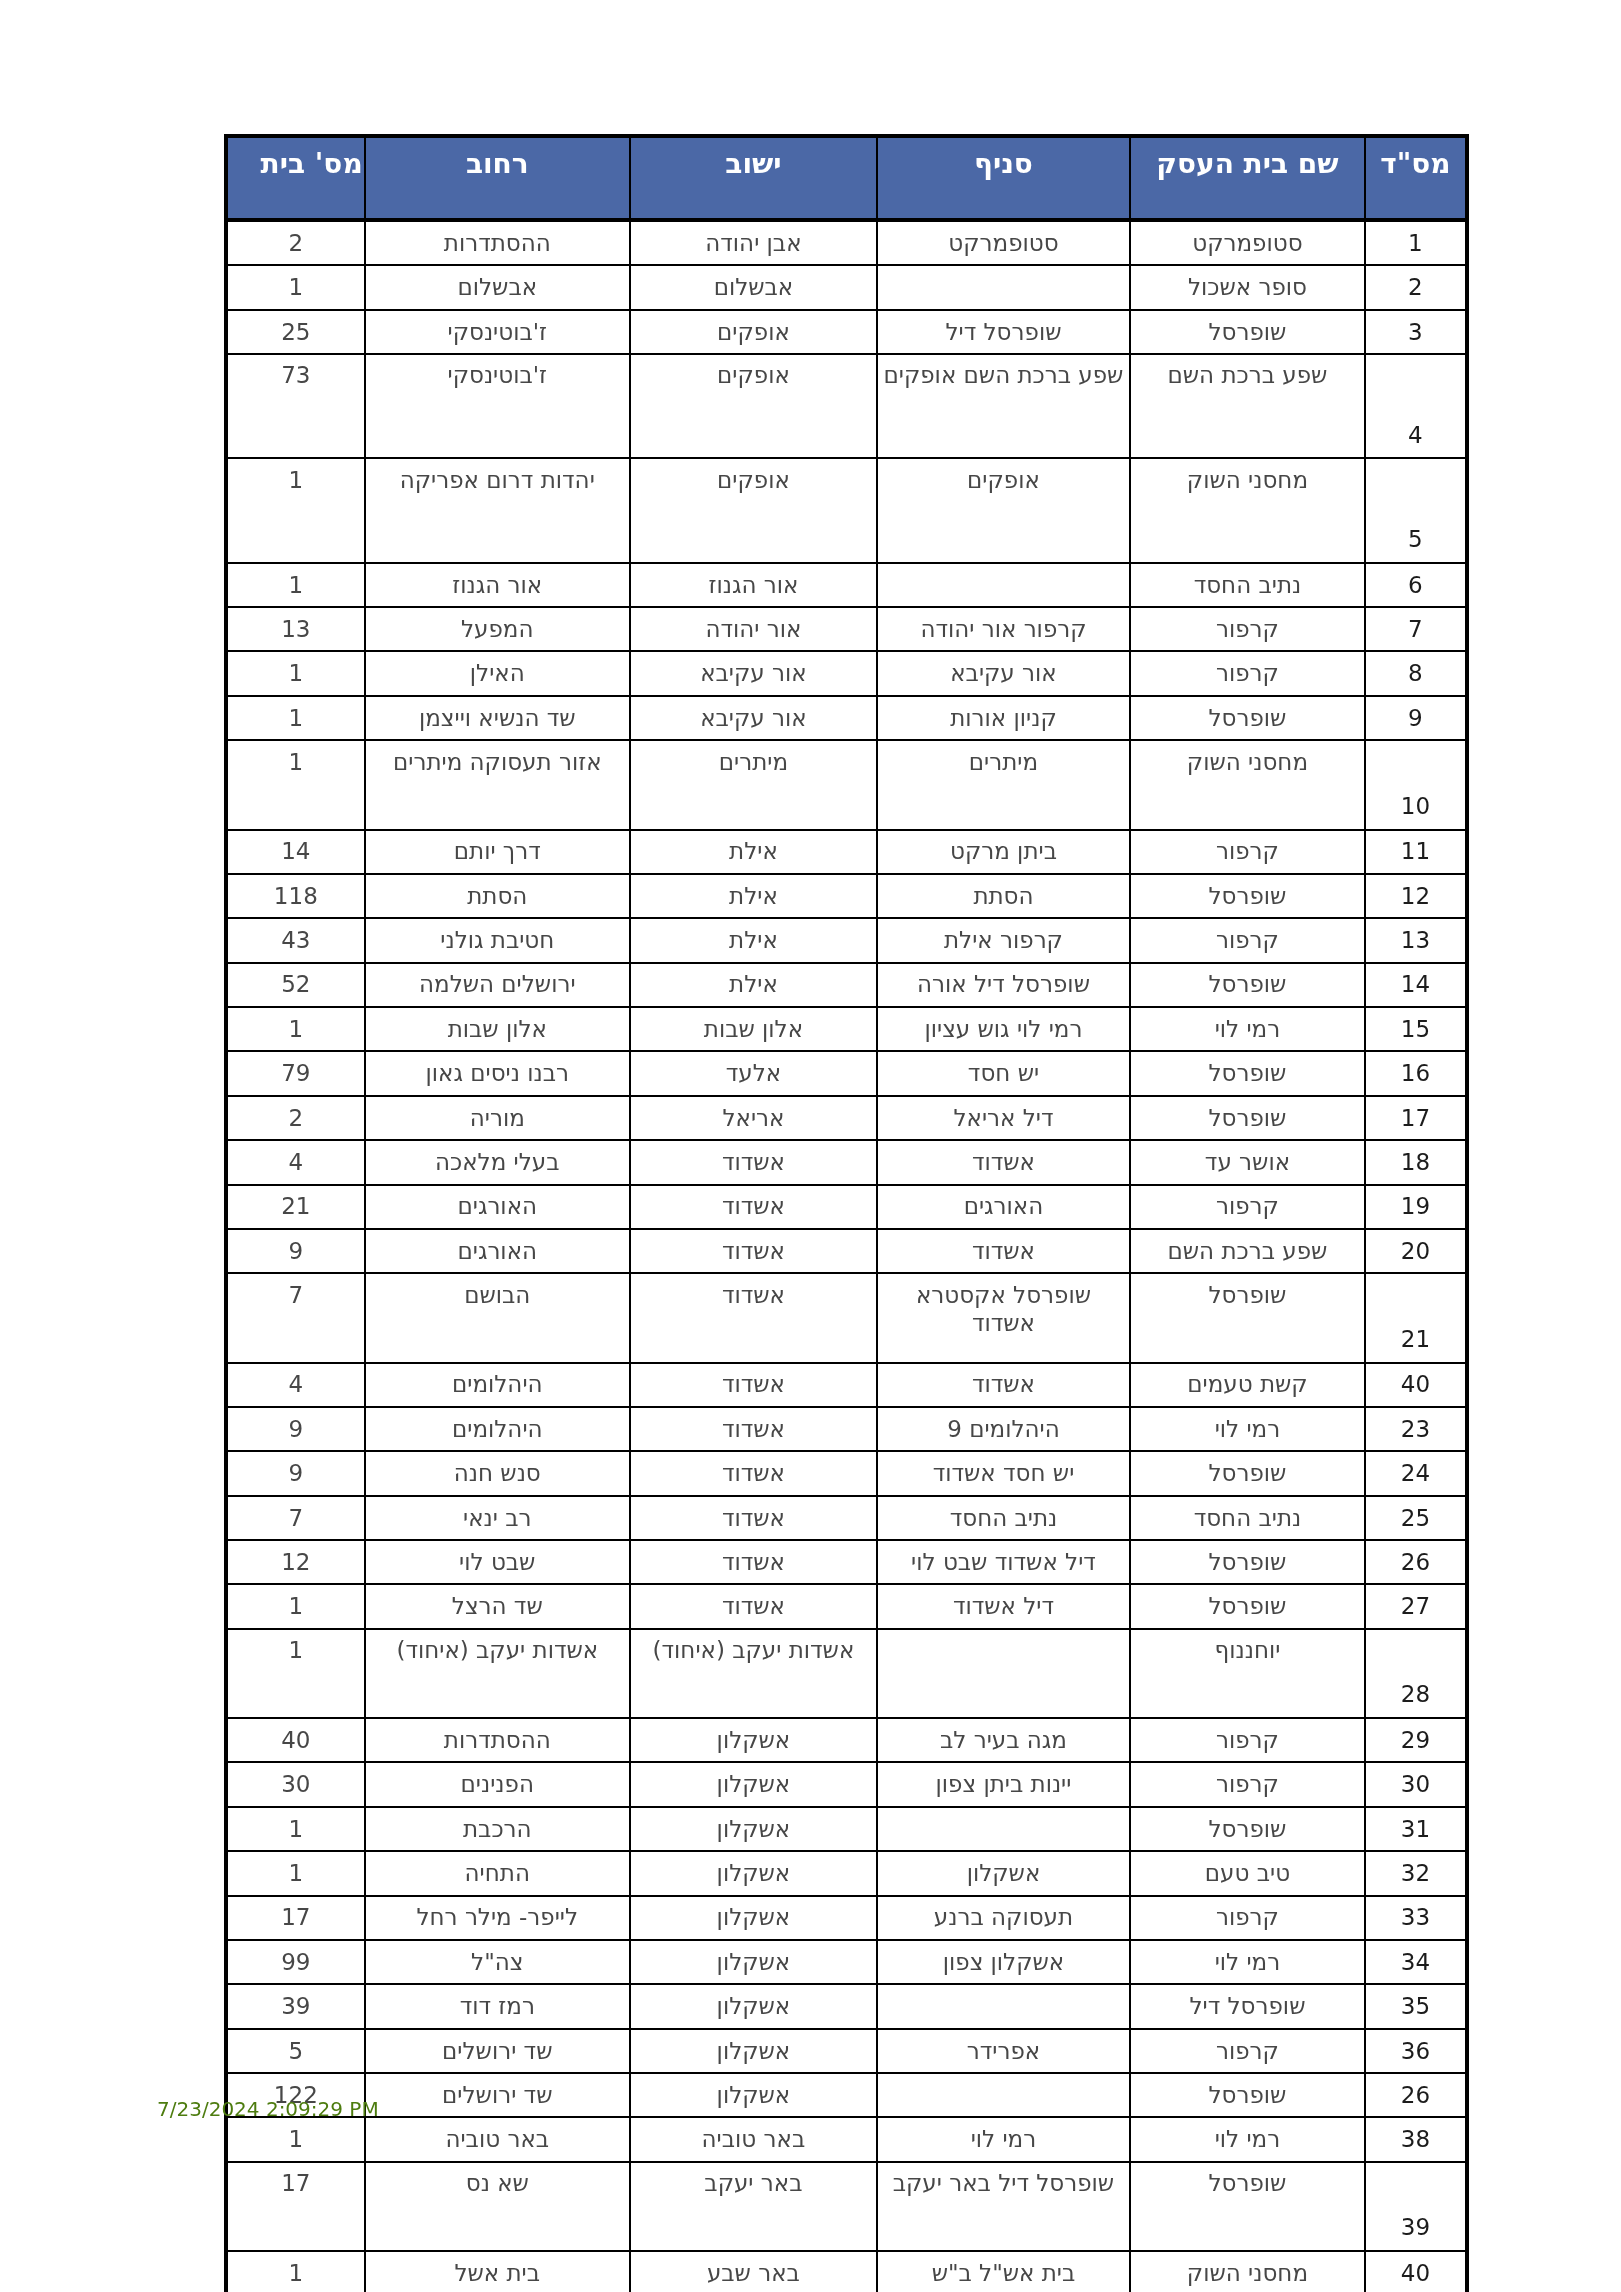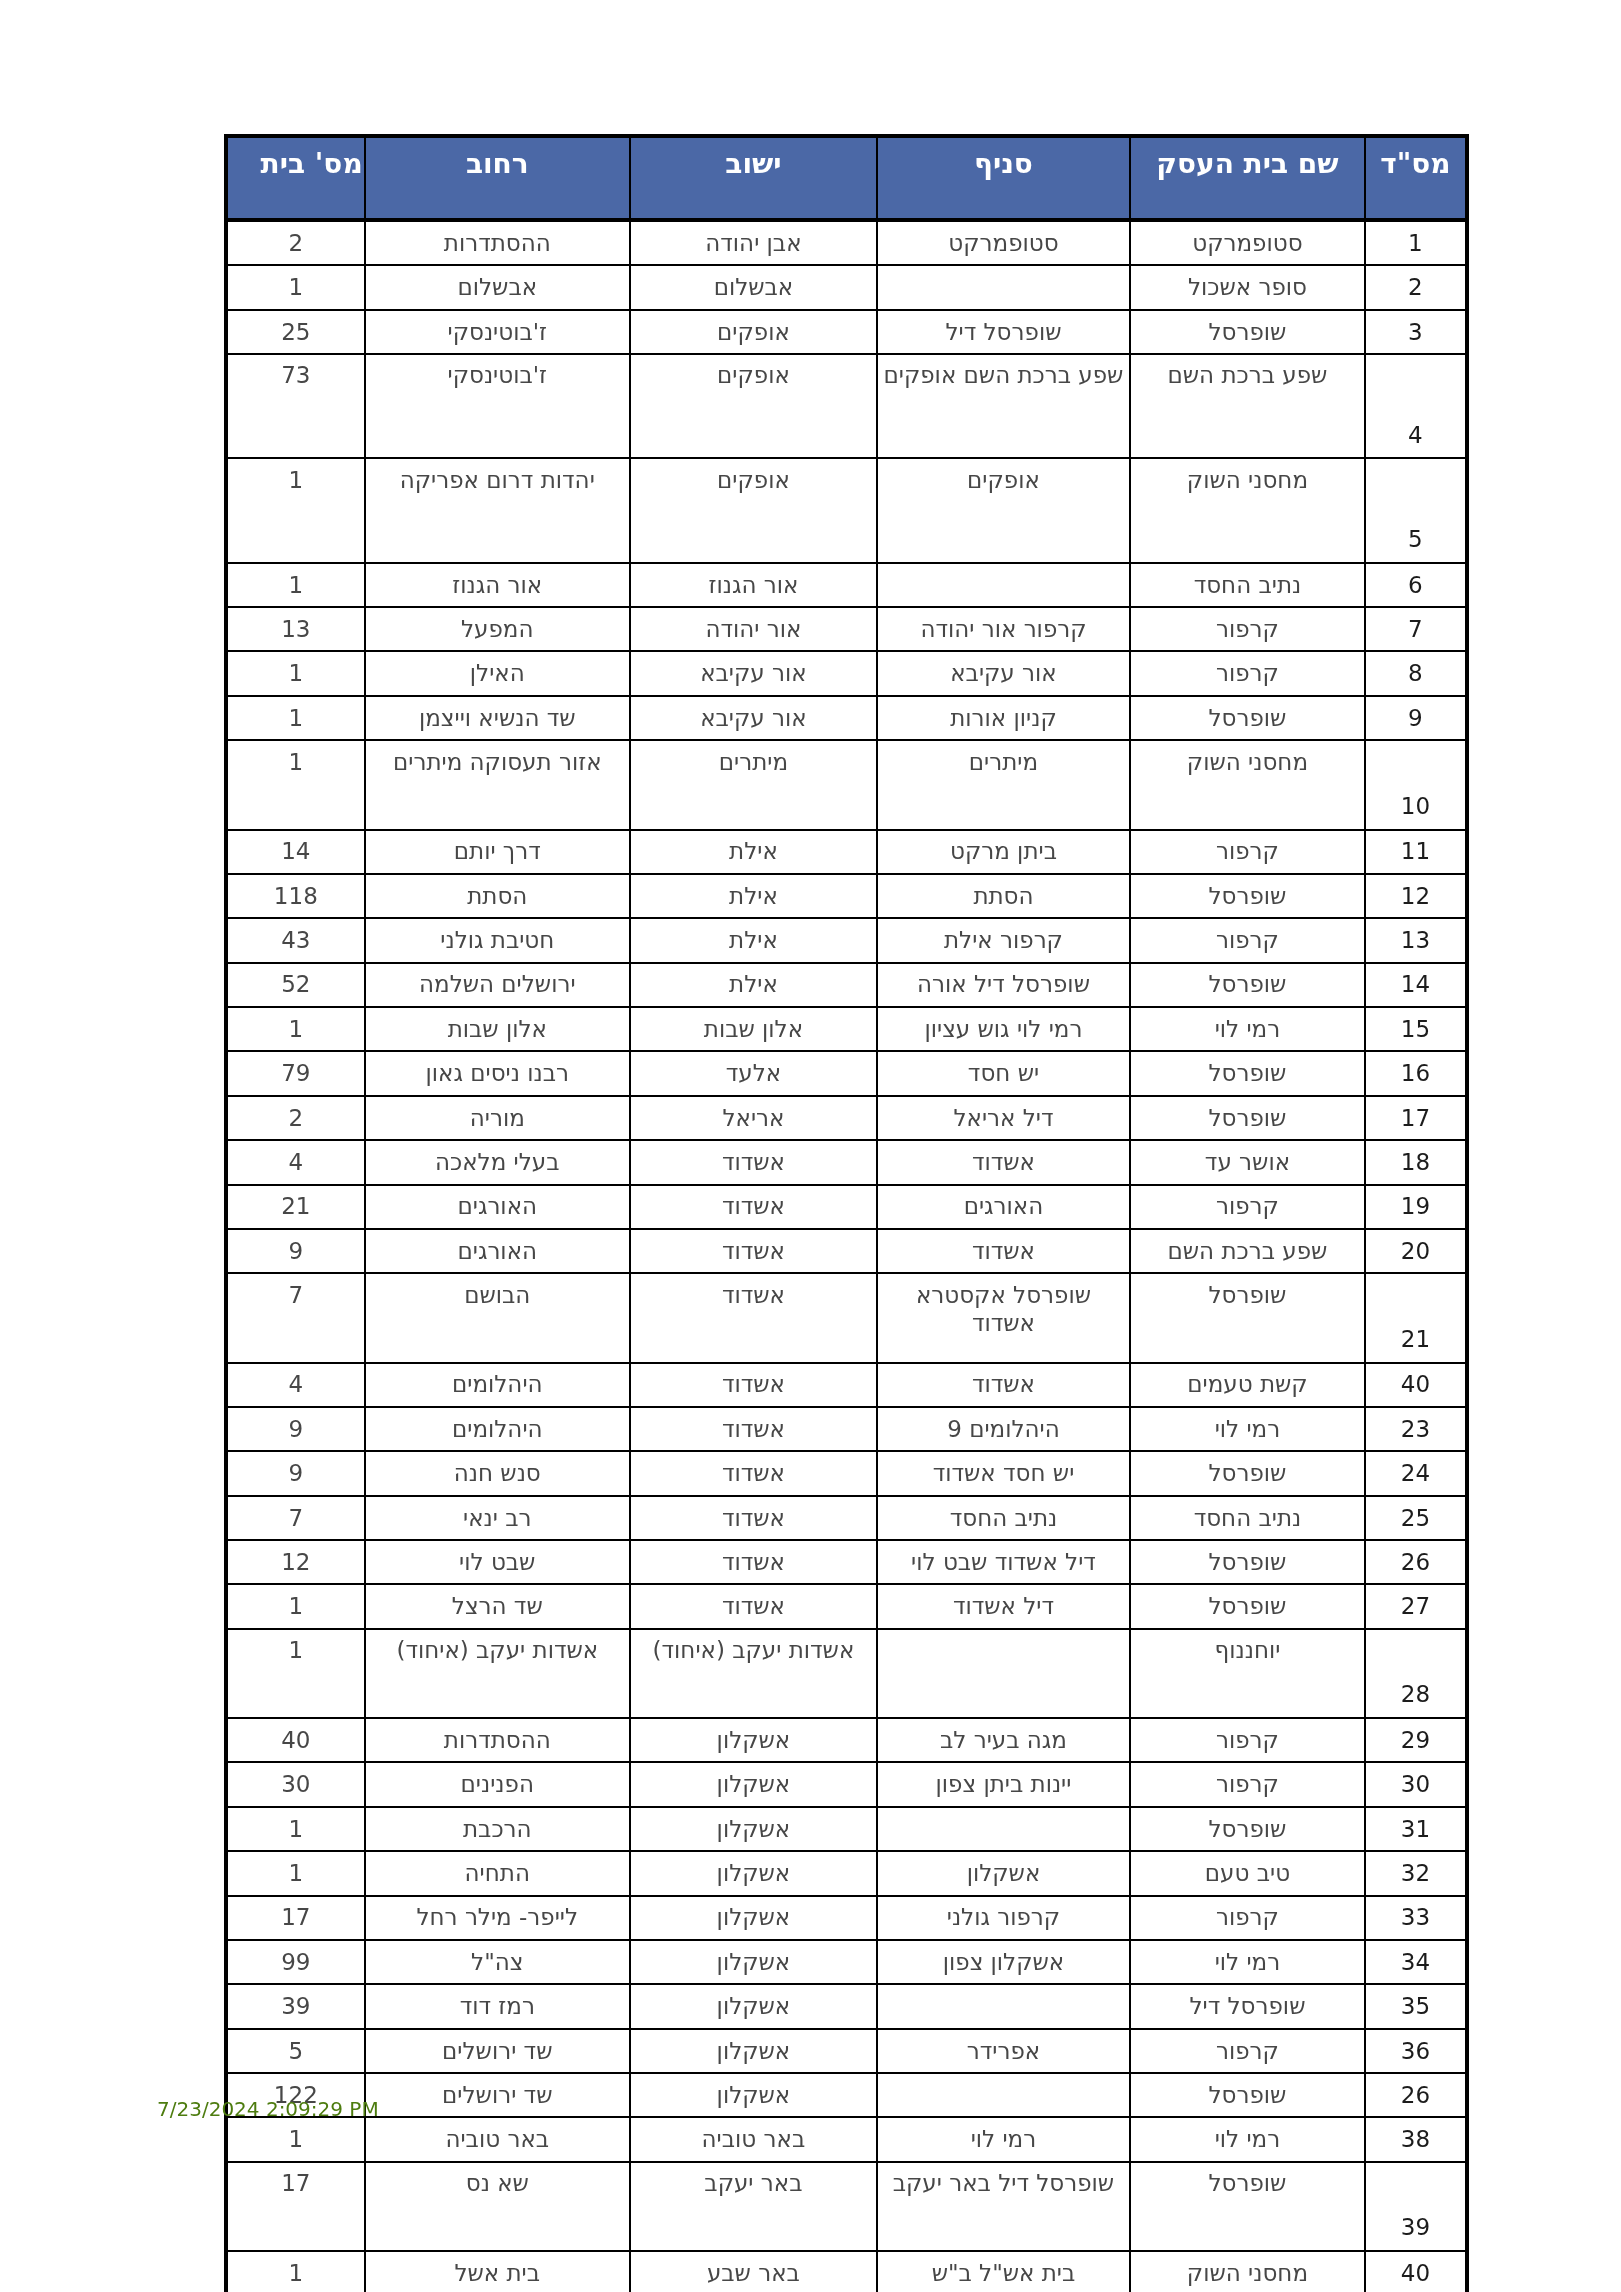--- a/index.html
+++ b/index.html
@@ -342,21 +342,21 @@
           <td class="col-n">32</td>
           <td class="col-business">טיב טעם</td>
           <td class="col-branch">אשקלון</td>
           <td class="col-city">אשקלון</td>
           <td class="col-street">התחיה</td>
           <td class="col-house">1</td>
         </tr>
         <tr>
           <td class="col-n">33</td>
           <td class="col-business">קרפור</td>
-          <td class="col-branch">קרפור גולני</td>
+          <td class="col-branch">תעסוקה ברנע</td>
           <td class="col-city">אשקלון</td>
           <td class="col-street">לייפר- מילר רחל</td>
           <td class="col-house">17</td>
         </tr>
         <tr>
           <td class="col-n">34</td>
           <td class="col-business">רמי לוי</td>
           <td class="col-branch">אשקלון צפון</td>
           <td class="col-city">אשקלון</td>
           <td class="col-street">צה"ל</td>

